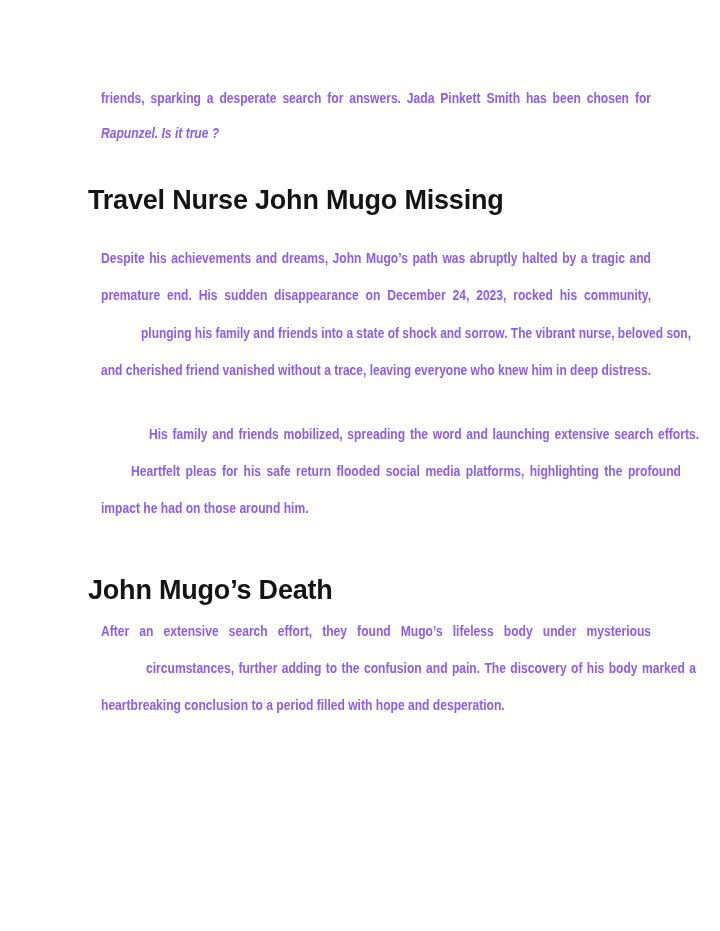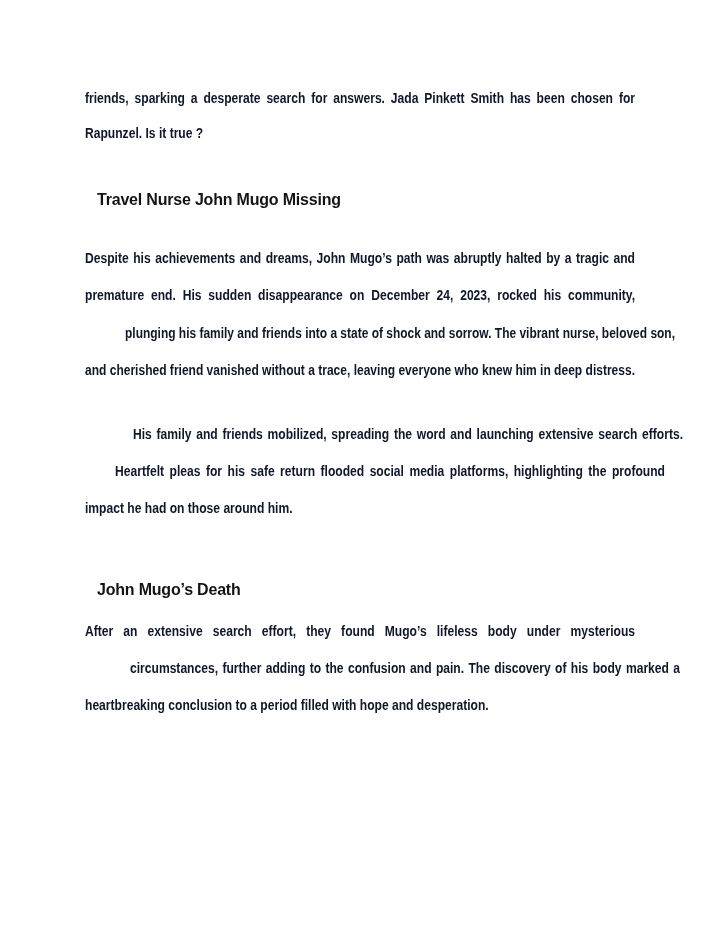--- a/index.html
+++ b/index.html
@@ -21,56 +21,56 @@
       width: 550px;
     }
     .para {
       position: absolute;
       left: 0;
       width: 550px;
       margin: 0;
     }
     .line {
       position: absolute;
-      left: 0;
+      left: 16px;
       height: 20px;
       font-family: "Liberation Sans", sans-serif;
       font-weight: bold;
       font-size: 15.5px;
       line-height: 20px;
       white-space: nowrap;
-      color: #0f172a;
+      color: #8b5cf6;
       transform-origin: 0 50%;
     }
     .line.justify {
       width: 550px;
       text-align: justify;
       text-align-last: justify;
     }
     .heading {
       position: absolute;
-      left: 12px;
+      left: 3px;
       margin: 0;
       font-family: "Liberation Sans", sans-serif;
       font-weight: bold;
-      font-size: 16px;
+      font-size: 27px;
       line-height: 28px;
       color: #141414;
       white-space: nowrap;
       letter-spacing: -0.2px;
     }
   </style>
 </head>
 <body>
 
 <div class="page">
 
   <div class="para">
     <div class="line justify" style="top:88px;"><span class="fit" style="display: inline-block; white-space: nowrap; transform-origin: 0px 50%; word-spacing: 3.21779px; transform: scaleX(0.780004);">friends, sparking a desperate search for answers. Jada Pinkett Smith has been chosen for</span></div>
-    <div class="line" style="top:123px;"><span class="fit" style="display: inline-block; white-space: nowrap; transform-origin: 0px 50%; transform: scaleX(0.78);">Rapunzel. Is it true ?</span></div>
+    <div class="line" style="top:123px;font-style:italic;"><span class="fit" style="display: inline-block; white-space: nowrap; transform-origin: 0px 50%; transform: scaleX(0.78);">Rapunzel. Is it true ?</span></div>
   </div>
 
   <h2 class="heading" style="top:186px;">Travel Nurse John Mugo Missing</h2>
 
   <div class="para">
     <div class="line justify" style="top:248px;"><span class="fit" style="display: inline-block; white-space: nowrap; transform-origin: 0px 50%; word-spacing: 1.49576px; transform: scaleX(0.780004);">Despite his achievements and dreams, John Mugo’s path was abruptly halted by a tragic and</span></div>
     <div class="line justify" style="top:285px;"><span class="fit" style="display: inline-block; white-space: nowrap; transform-origin: 0px 50%; word-spacing: 4.45626px; transform: scaleX(0.779986);">premature end. His sudden disappearance on December 24, 2023, rocked his community,</span></div>
     <div class="line justify" style="top:323px;padding-left:40px;"><span class="fit" style="display: inline-block; white-space: nowrap; transform-origin: 0px 50%; word-spacing: 0px; transform: scaleX(0.771896);">plunging his family and friends into a state of shock and sorrow. The vibrant nurse, beloved son,</span></div>
     <div class="line justify" style="top:360px;text-decoration:underline;"><span class="fit" style="display: inline-block; white-space: nowrap; transform-origin: 0px 50%; word-spacing: 0px; transform: scaleX(0.77586);">and cherished friend vanished without a trace, leaving everyone who knew him in deep distress.</span></div>
   </div>

